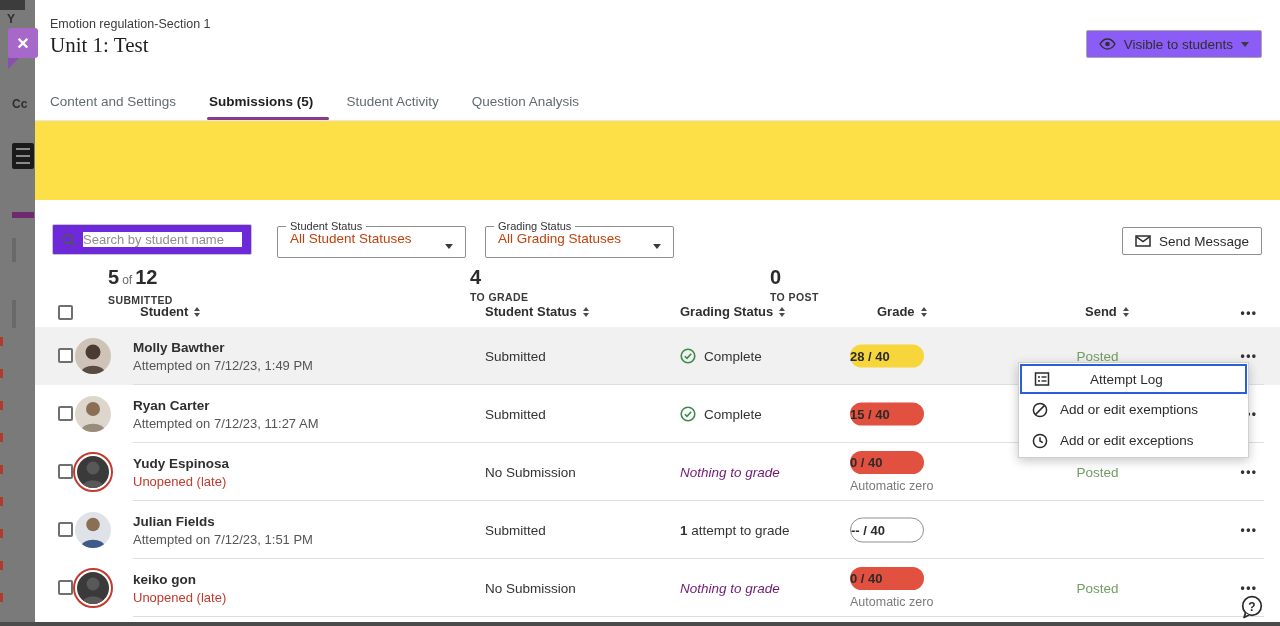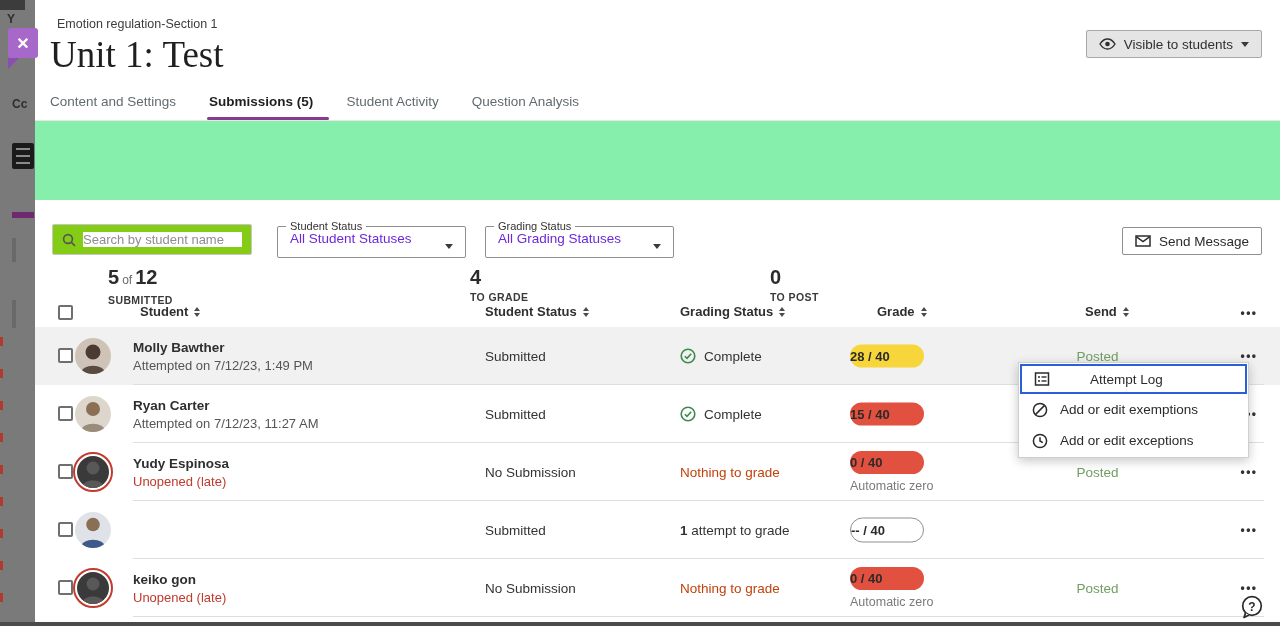--- a/index.html
+++ b/index.html
@@ -21,57 +21,57 @@
   
   #close-btn { position:absolute; left:8px; top:28px; width:30px; height:30px; background:#a768c9;
     border-radius:3px; z-index:50; display:flex; align-items:center; justify-content:center;
     color:#fff; font-size:16px; font-weight:700; cursor:pointer; }
   #close-tail { position:absolute; left:8px; top:58px; width:0; height:0; z-index:49;
     border-top:11px solid #8a4fae; border-right:11px solid transparent; }
 
   
   #panel { position:absolute; left:35px; top:0; width:1245px; height:622px; background:#fff; }
 
-  .course-name { position:absolute; left:22px; top:17px; font-size:12.5px; color:#3c3c3c; }
+  .course-name { position:absolute; left:15px; top:17px; font-size:12.5px; color:#3c3c3c; }
   .page-title { position:absolute; left:15px; top:33px; font-family:"Liberation Serif", serif;
-    font-size:37px; color:#1f1f1f; }
+    font-size:21px; color:#1f1f1f; }
 
   .vis-btn { position:absolute; right:18px; top:30px; height:28px; padding:8px 12px;
-    border:1px solid #a8a8a8; border-radius:2px; background:#e5e5e5; display:flex; align-items:center;
+    border:1px solid #a8a8a8; border-radius:2px; background:#8b5cf6; display:flex; align-items:center;
     gap:8px; font-size:13.5px; color:#2f2f2f; cursor:pointer; }
   .caret { width:0; height:0; border-left:4.5px solid transparent; border-right:4.5px solid transparent;
     border-top:5px solid #3a3a3a; }
 
   
   .tabs { position:absolute; left:0; top:90px; width:1245px; height:31px; display:flex;
     gap:33px; padding-left:15px; border-bottom:1px solid #e7e7e7; }
   .tab { position:relative; font-size:13.5px; color:#626b70; padding-top:4px; cursor:pointer; white-space:nowrap;text-align:center; }
   .tab.active { color:#1f1f1f; font-weight:700; }
   .tab.active::after { content:""; position:absolute; left:-2px; right:-16px; bottom:0; height:3px;
     background:#8a3a8e; border-radius:2px; }
 
   
-  .stats { position:absolute; left:0; top:121px; width:1245px; height:79px; background:#86efac; }
+  .stats { position:absolute; left:0; top:121px; width:1245px; height:79px; background:#fde047; }
   .stat { position:absolute; top:146px; }
   .stat .nums { font-size:20px; font-weight:700; color:#2b2b2b; line-height:20px; }
   .stat .nums .of { font-size:12px; font-weight:400; color:#6b6b6b; padding:0 3px; }
   .stat .lbl { font-size:10.5px; font-weight:700; color:#3a3a3a; letter-spacing:.4px; margin-top:4px; }
 
   
   .search-box { position:absolute; left:17px; top:224px; width:200px; height:31px;
     border:1px solid #c6c6c6; border-radius:2px; display:flex; align-items:center; gap:7px;
-    padding:0 9px; background:#84cc16; }
+    padding:0 9px; background:#6d28d9; }
   .search-box input { border:none; outline:none; width:100%; font-size:13px; color:#333;
     font-family:"Liberation Sans", sans-serif; }
   .search-box input::placeholder { color:#8e8e8e; }
 
   fieldset.select { position:absolute; top:220px; width:189px; height:38px;
     border:1px solid #8f8f8f; border-radius:2px; background:#fff; cursor:pointer; }
   fieldset.select legend { font-size:11px; color:#333; margin-left:8px; padding:0 4px; }
-  fieldset.select .val { font-size:13.5px; color:#6d28d9; padding-left:12px; margin-top:-1px; }
+  fieldset.select .val { font-size:13.5px; color:#c2410c; padding-left:12px; margin-top:-1px; }
   fieldset.select .caret { position:absolute; right:12px; top:12px; }
   #student-status-select { left:242px; }
   #grading-status-select { left:450px; }
 
   .send-btn { position:absolute; right:18px; top:227px; height:28px; padding:0 12px;
     border:1px solid #8f8f8f; border-radius:2px; background:#fff; display:flex; align-items:center;
     gap:8px; font-size:13.5px; color:#2b2b2b; cursor:pointer; }
 
   
   .thead { position:absolute; left:0; top:300px; width:1245px; height:30px; }
@@ -93,21 +93,21 @@
   .avatar.ringed { left:38px; top:9px; width:40px; height:40px; border:2px solid #c23b2e; padding:2px;
     background:#fff; overflow:visible; }
   .avatar.ringed .inner { width:32px; height:32px; border-radius:50%; overflow:hidden; display:block; }
   .namecell { position:absolute; left:98px; top:50%; transform:translateY(-50%); }
   .name { font-size:13.5px; font-weight:700; color:#2f2f2f; cursor:pointer; }
   .sub { font-size:13px; color:#555; margin-top:3px; }
   .sub.late { color:#c0392b; }
   .c-status { position:absolute; left:450px; top:50%; transform:translateY(-50%); font-size:13.5px; color:#333; }
   .c-grading { position:absolute; left:645px; top:50%; transform:translateY(-50%); font-size:13.5px;
     color:#333; display:flex; align-items:center; gap:8px; }
-  .c-grading.muted { color:#c2410c; }
+  .c-grading.muted { color:#701a75;font-style:italic; }
   .c-grade { position:absolute; left:815px; width:120px; top:50%; transform:translateY(-50%); }
   .c-grade.with-note { top:8px; transform:none; }
   .pill { display:inline-block; width:74px; padding:4px 0; border-radius:14px; font-size:13px;
     font-weight:700; color:#2b2b2b; cursor:pointer; }
   .pill.yellow { background:#f7d63c; }
   .pill.red { background:#e2503f; }
   .pill.outline { background:#fff; border:1px solid #8f8f8f; }
   .grade-note { font-size:12.5px; color:#7a7a7a; margin-top:5px; }
   .c-post { position:absolute; left:1015px; width:95px; text-align:center; top:50%; transform:translateY(-50%);
     font-size:13.5px; color:#6f9f62; }
@@ -362,20 +362,24 @@
 
       <div class="row">
         <span class="cb"></span>
         <span class="avatar">
           <svg width="36" height="36" viewBox="0 0 36 36">
               <rect width="36" height="36" fill="#dfe3e8"></rect>
               <circle cx="18" cy="12.5" r="6.8" fill="#8a6f55"></circle>
               <path d="M5 36 C7 25 29 25 31 36 Z" fill="#3f5a8a"></path>
             </svg>
         </span>
+        <div class="namecell">
+          <div class="name">Julian Fields</div>
+          <div class="sub">Attempted on 7/12/23, 1:51 PM</div>
+        </div>
         <div class="c-status">Submitted</div>
         <div class="c-grading">
           <span><b>1</b><span> attempt to grade</span></span>
         </div>
         <div class="c-grade">
           <span class="pill outline">-- / 40</span>
         </div>
         <div class="c-more">•••</div>
       </div>
 

